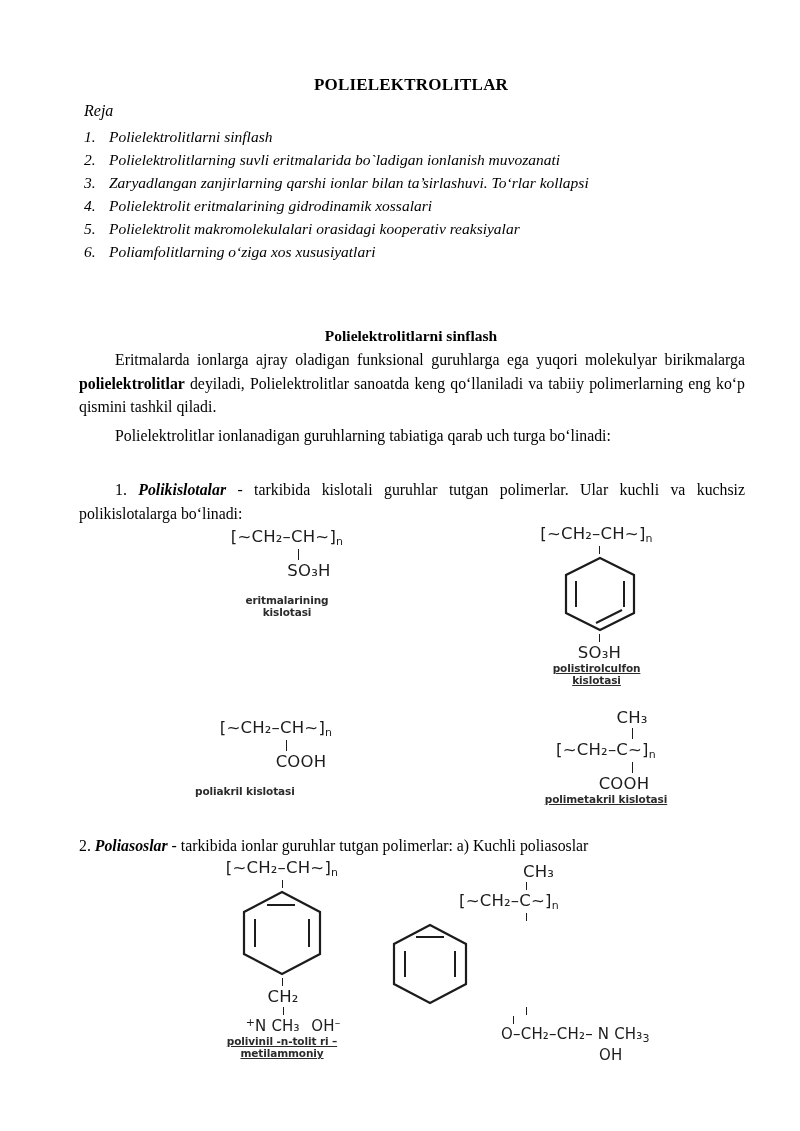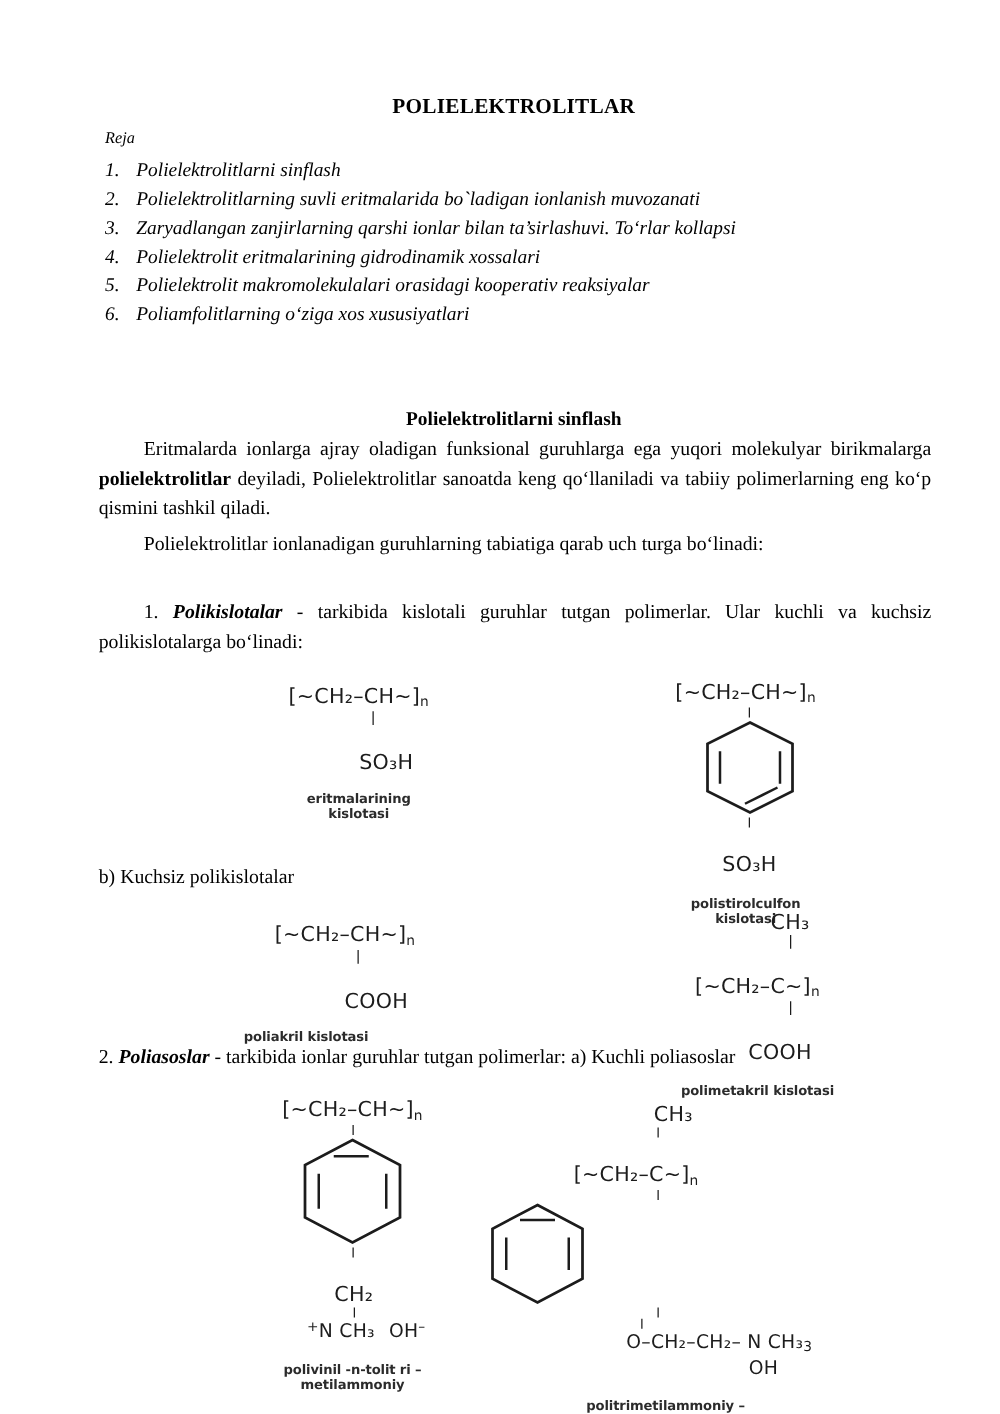--- a/index.html
+++ b/index.html
@@ -32,21 +32,21 @@
     text-align: center;
     font-size: 17px;
     font-weight: bold;
     letter-spacing: 0.2px;
   }
 
   
   .reja-label {
     position: absolute;
     left: 73px; top: 102px;
-    font-size: 13px;
+    font-size: 16px;
     font-style: italic;
   }
   .reja-list {
     position: absolute;
     left: 73px; top: 126px;
     width: 660px;
     font-size: 15.5px;
     font-style: italic;
     line-height: 22.5px;
   }
@@ -112,21 +112,20 @@
     letter-spacing: -0.1px;
     font-family: "DejaVu Sans", "Liberation Sans", sans-serif;
     font-weight: 600;
     color: #2b2b2b;
   }
   .formula {
     font-size: 16.5px;
     white-space: nowrap;
     letter-spacing: 0.2px;
     text-align: center;
-    margin-top: 20px;
   }
   .sub-sm { font-size: 11px; vertical-align: -0.25em; }
   .sup-sm { font-size: 11px; vertical-align: 0.45em; }
 
   .vbond {
     width: 0; height: 11px;
     border-left: 1.6px solid #1c1c1c;
     margin: 1px auto 1px auto;
   }
   .vbond.short { height: 8px; }
@@ -135,21 +134,21 @@
   .ring { display: block; margin: 0 auto; }
 
   .fig-1 { left: 196px; top: 527px; width: 160px; }
   .fig-2 { left: 498px; top: 524px; width: 175px; }
   .fig-3 { left: 180px; top: 718px; width: 170px; }
   .fig-4 { left: 500px; top: 708px; width: 190px; }
   .fig-5 { left: 176px; top: 858px; width: 190px; }
   .fig-6 { left: 438px; top: 862px; width: 250px; }
 
   .cap-1 { margin-top: 14px; }
-  .cap-2 { margin-top: 16px; }
+  .cap-2 { margin-top: 0; text-decoration: underline; }
 
   .chain-row { text-align: center; }
 
   .side-chain {
     font-size: 15px;
     white-space: nowrap;
     letter-spacing: 0.2px;
   }
 </style>
 </head>
@@ -225,21 +224,20 @@
       </svg>
       <div class="vbond short"></div>
     </div>
     <div class="formula" style="margin-left:6px;">SO₃H</div>
     <div class="fig-caption cap-2">
       <div>polistirolculfon</div>
       <div>kislotasi</div>
     </div>
   </div>
 
-  <div class="para p-b">b) Kuchsiz polikislotalar</div>
 
   <div class="figure fig-3">
     <div class="formula chain-row">
       <span>[~CH₂–CH~]</span><span class="sub-sm">n</span>
     </div>
     <div style="margin-left:20px;">
       <div class="vbond"></div>
     </div>
     <div class="formula" style="margin-left:50px;">COOH</div>
     <div class="fig-caption cap-1" style="text-align:left; padding-left:4px;">
@@ -313,19 +311,15 @@
       </svg>
       <div class="vbond short"></div>
     </div>
     <div style="margin-left:-122px;">
       <div class="vbond short"></div>
     </div>
     <div class="side-chain" style="text-align:left; padding-left:52px;">
       <span>O–CH₂–CH₂– N  CH₃</span><span class="sub-sm">3</span>
     </div>
     <div class="side-chain" style="text-align:left; padding-left:150px; margin-top:1px;">OH</div>
-    <div class="fig-caption cap-2" style="text-align:left; padding-left:20px;">
-      <div>politrimetilammoniy –</div>
-      <div style="padding-left:30px;">metakrilat</div>
-    </div>
   </div>
 
 </div>
 
 </body></html>

